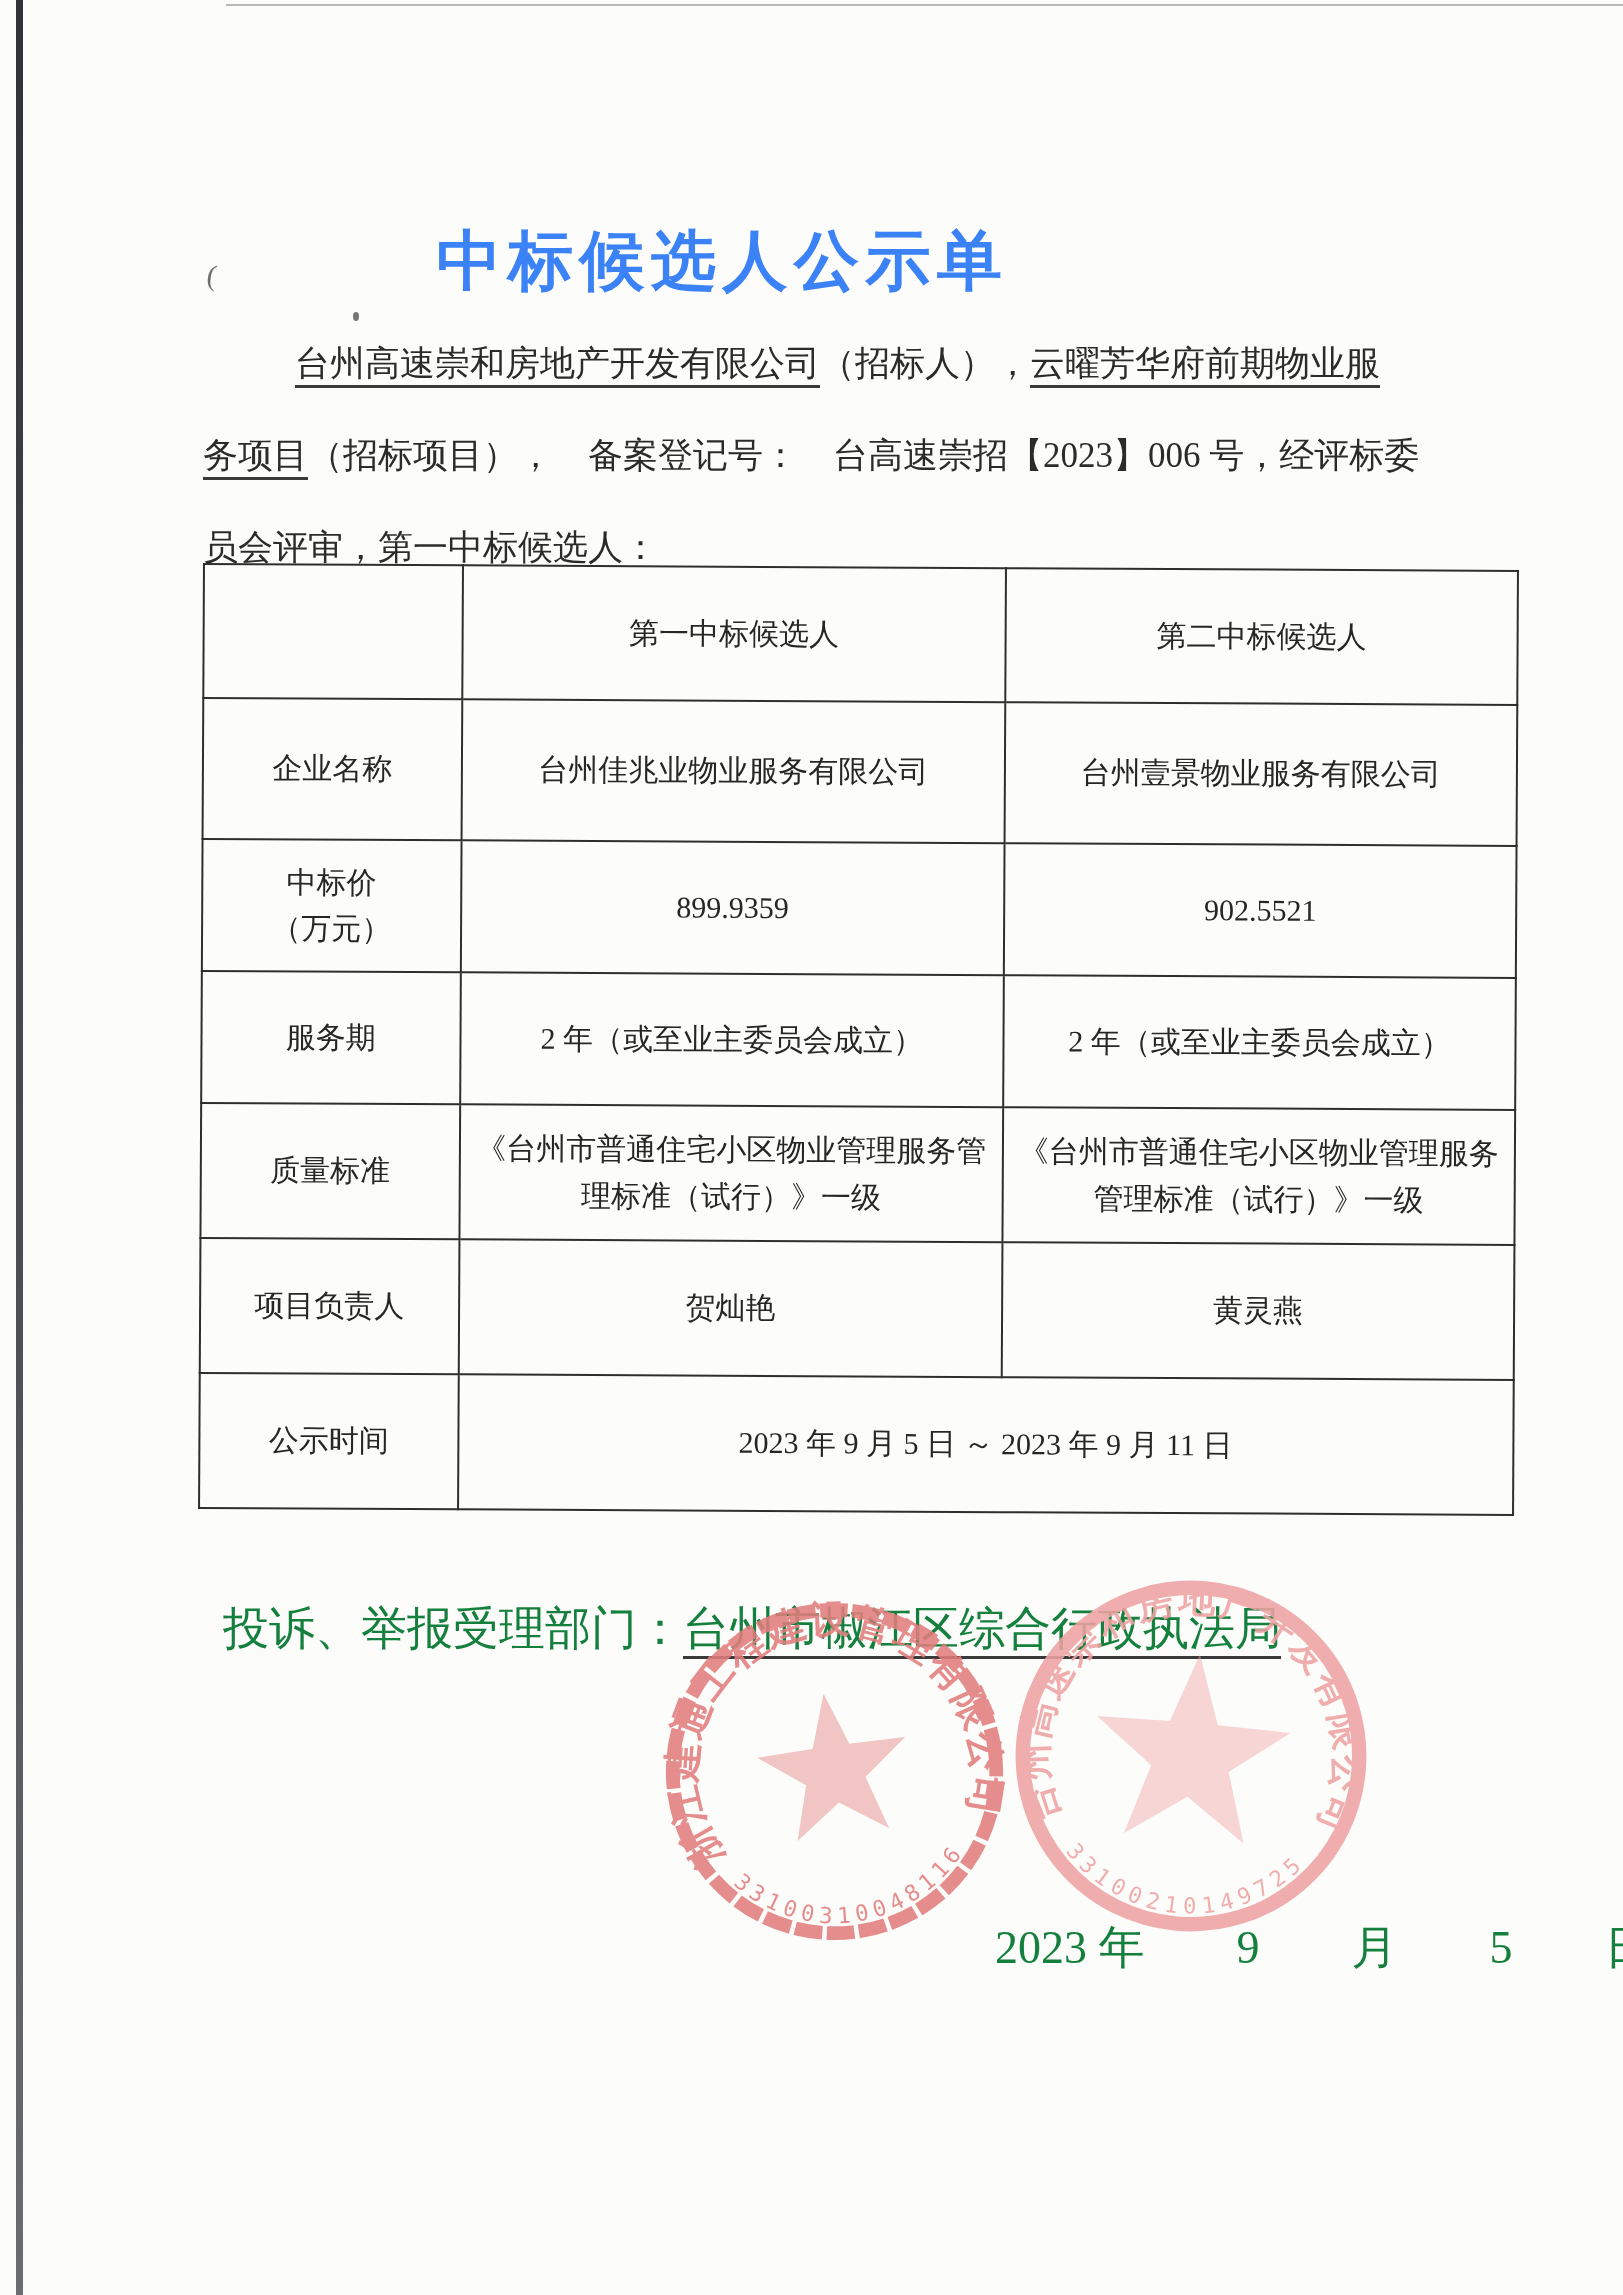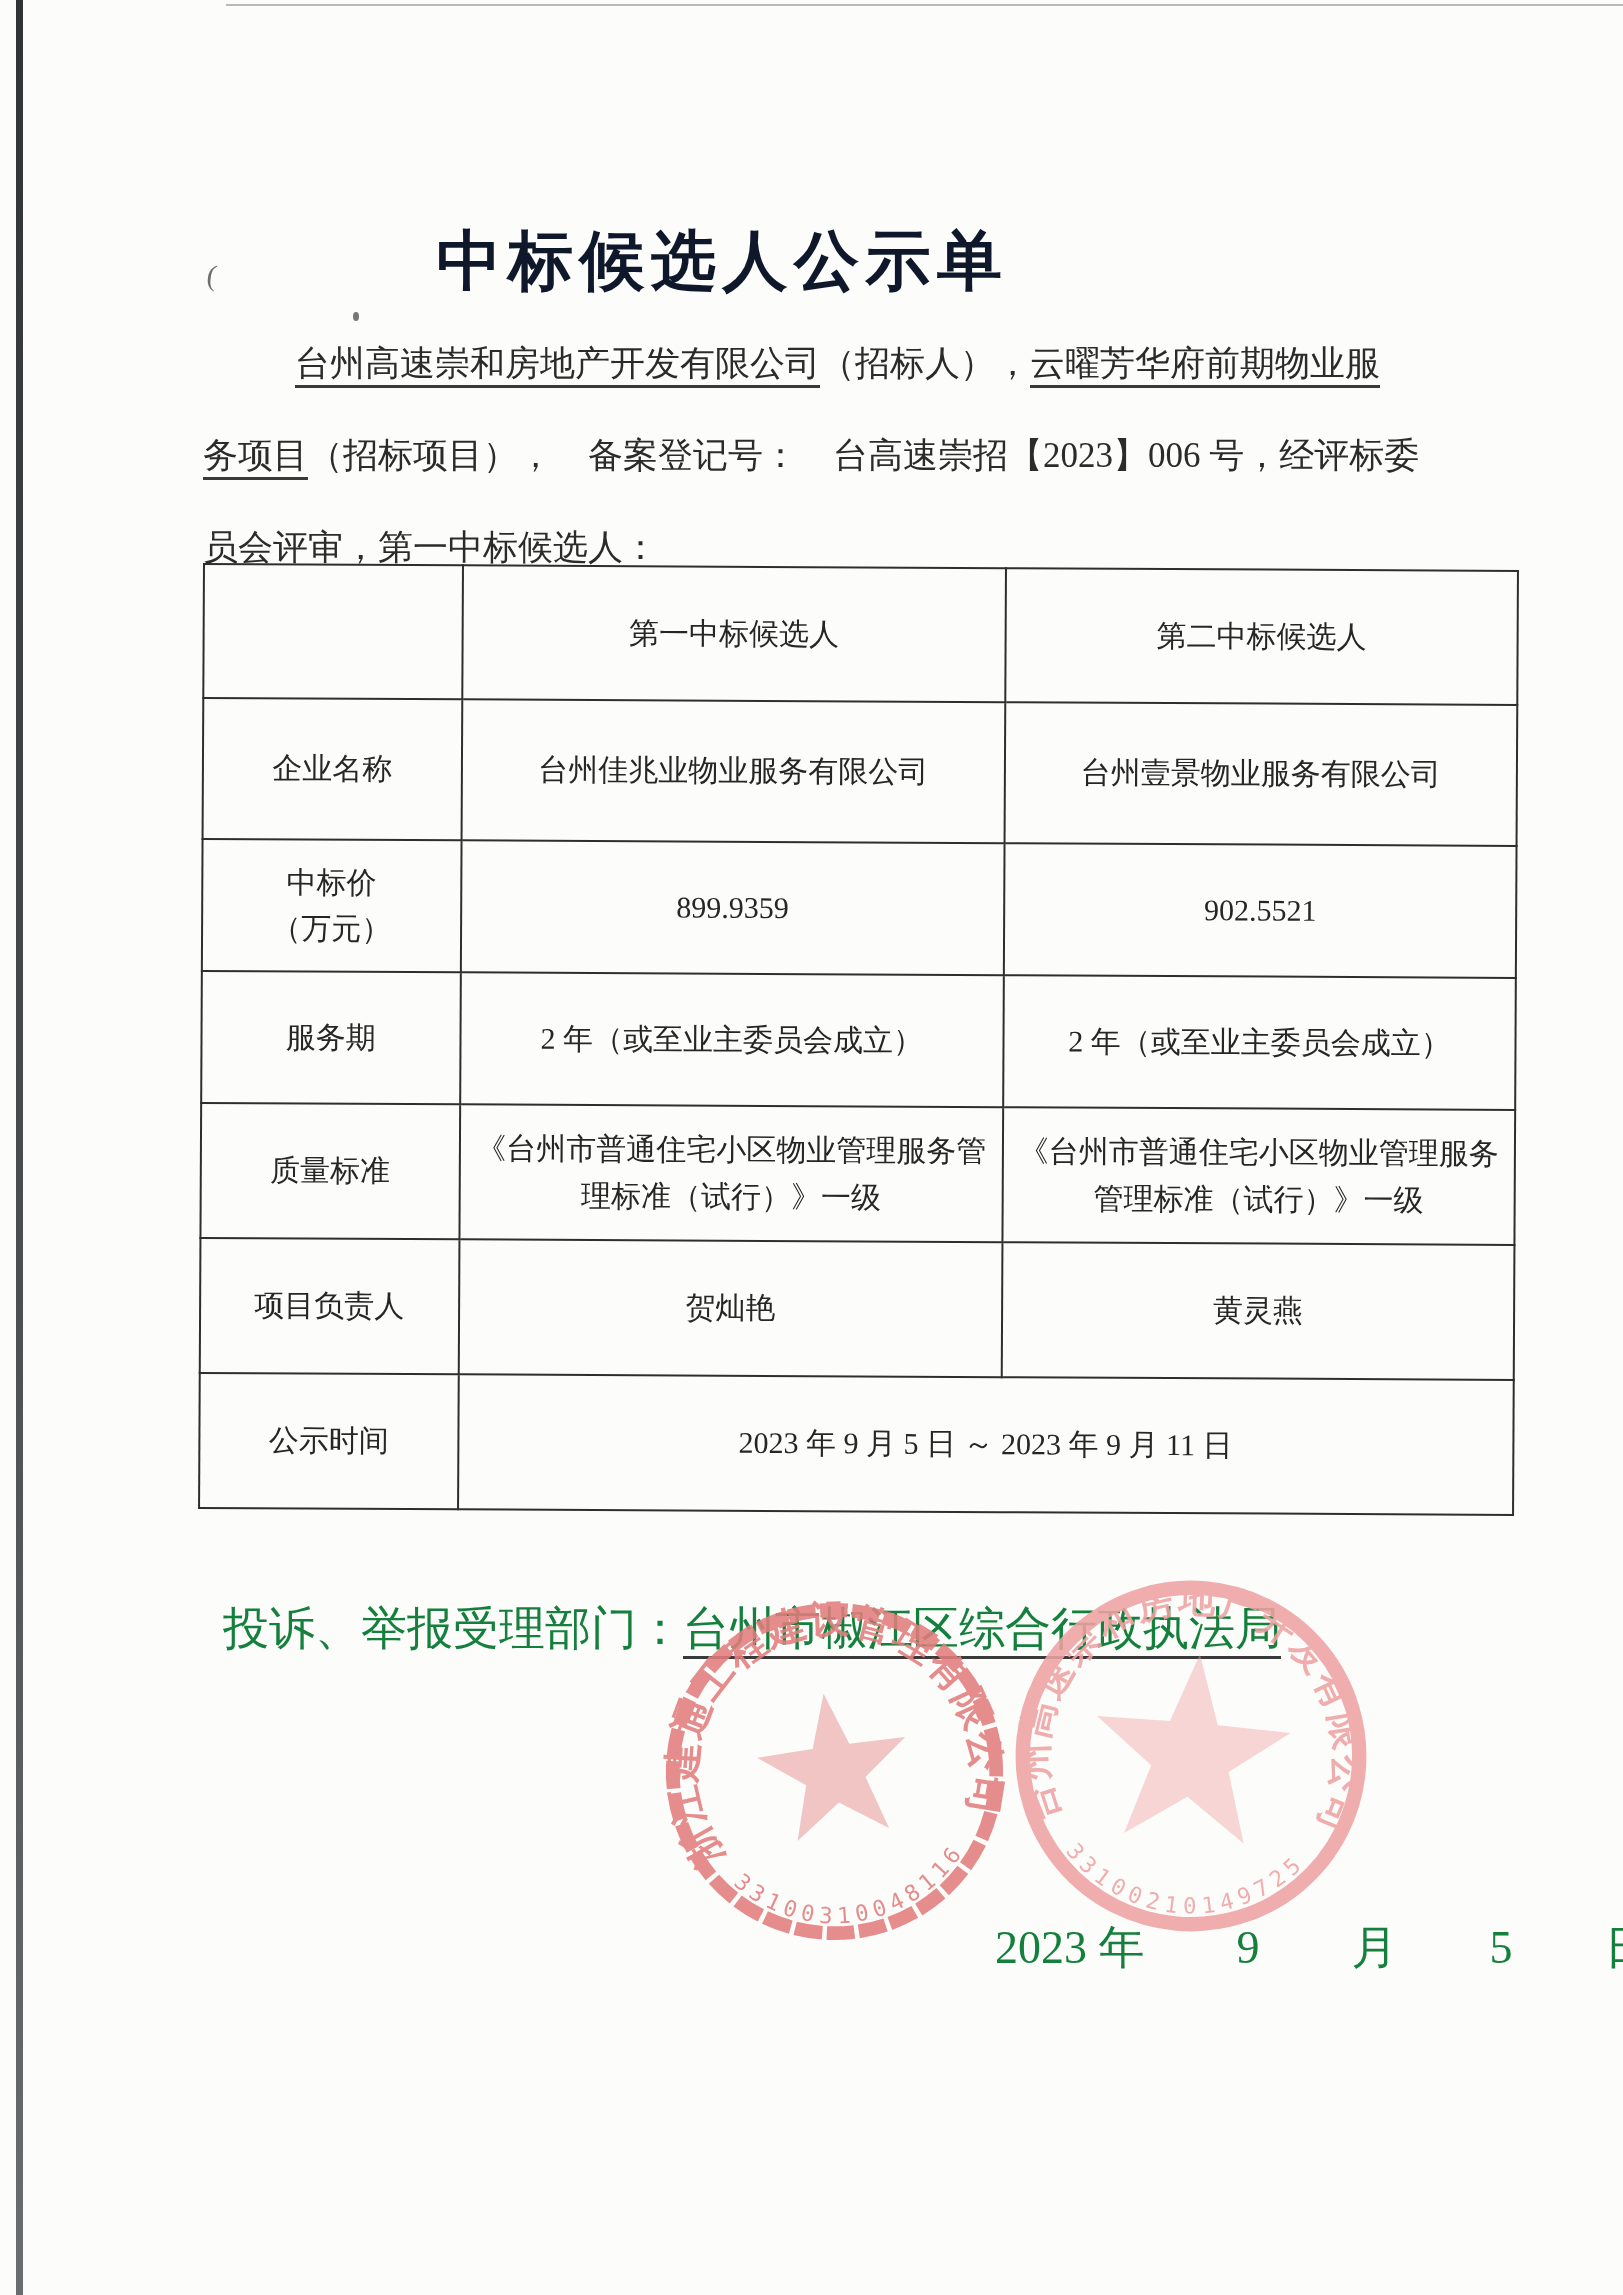--- a/index.html
+++ b/index.html
@@ -14,21 +14,21 @@
   
   .edge-left{position:absolute;left:16.4px;top:0;width:6.5px;height:2295px;
     background:linear-gradient(180deg,#2f3338 0%,#4a4e52 55%,#6a6d70 100%);}
   .edge-top{position:absolute;left:226px;top:3.9px;width:1397px;height:2.6px;background:#b9b9b6;}
   .mark-paren{position:absolute;left:207px;top:259px;font-size:29px;color:#6f6f6f;transform:rotate(8deg);}
   .mark-dot{position:absolute;left:353px;top:312px;width:5.9px;height:8.5px;border-radius:50%;background:#777;}
 
   
   .title{
     position:absolute;left:0;top:217px;width:1445px;
-    text-align:center;font-size:65px;font-weight:700;letter-spacing:6.5px;color:#0f172a;
+    text-align:center;font-size:65px;font-weight:700;letter-spacing:6.5px;color:#3b82f6;
   }
 
   
   .intro{position:absolute;left:203px;top:318px;width:1253px;font-size:35px;line-height:92px;color:#2b2b2b;}
   .intro .ln1{text-indent:92px;}
   .u{border-bottom:3.9px solid #3a3a3a;padding-bottom:2px;}
 
   
   table.bid{
     position:absolute;left:203px;top:563px;width:1237px;

